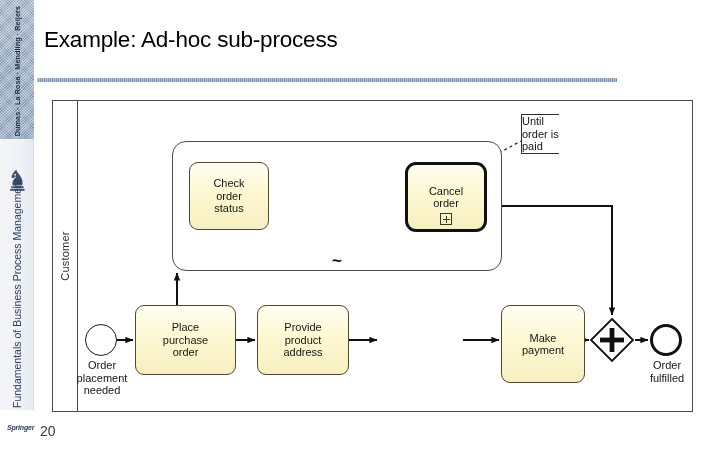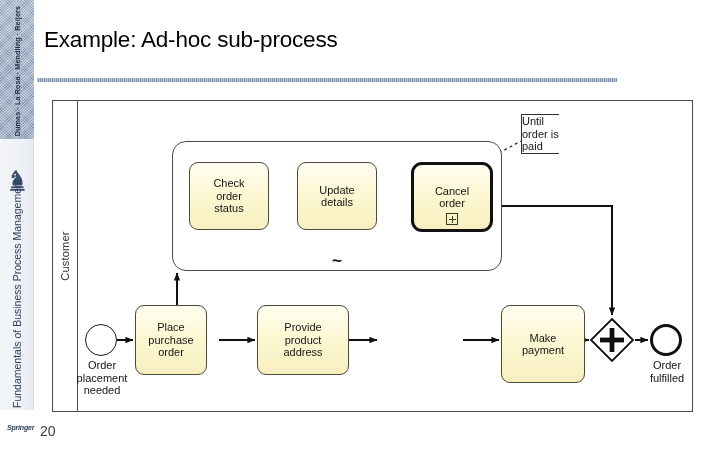--- a/index.html
+++ b/index.html
@@ -189,29 +189,28 @@
     justify-content: center;
     text-align: center;
     font-size: 11px;
     color: #151515;
     line-height: 12.5px;
     padding: 2px;
   }
   .task.bold-border {
     border: 3.2px solid #111111;
     border-radius: 11px;
-    margin-left: 6px;
   }
   .task .label { display: block; }
 
   #task-check-order-status { left: 16px;  top: 20px; width: 80px; height: 68px; }
   #task-update-details     { left: 124px; top: 20px; width: 80px; height: 68px; }
   #task-cancel-order       { left: 232px; top: 20px; width: 82px; height: 70px; }
 
-  #task-place-purchase-order { left: 58px;  top: 204px; width: 72px; height: 70px; }
+  #task-place-purchase-order { left: 58px;  top: 204px; width: 101px; height: 70px; }
   #task-provide-shipping     { left: 180px; top: 204px; width: 92px; height: 70px; }
   #task-receive-product      { left: 302px; top: 204px; width: 84px; height: 70px; }
   #task-make-payment         { left: 424px; top: 204px; width: 84px; height: 78px; }
 
   
   .plus-marker {
     position: absolute;
     bottom: 4px;
     left: 50%;
     margin-left: -6px;
@@ -339,23 +338,20 @@
       <path d="M425,105 L535,105 L535,214" fill="none" stroke="#111111" stroke-width="2" marker-end="url(#arrow)"></path>
 
       <path d="M422,52 L444,40" fill="none" stroke="#303030" stroke-width="1.3" stroke-dasharray="3,3"></path>
 
     </svg>
 
     <div id="adhoc-box">
       <div class="task" id="task-check-order-status">
         <span class="label"><span>Check</span><br><span>order</span><br><span>status</span></span>
       </div>
-      <div class="task" id="task-update-details">
-        <span class="label"><span>Update</span><br><span>details</span></span>
-      </div>
       <div class="task bold-border" id="task-cancel-order">
         <span class="label"><span>Cancel</span><br><span>order</span></span>
         <span class="plus-marker"></span>
       </div>
       <div id="adhoc-marker">~</div>
     </div>
 
     <div id="annotation-until-paid">
       <span>Until</span><br>
       <span>order is</span><br>

